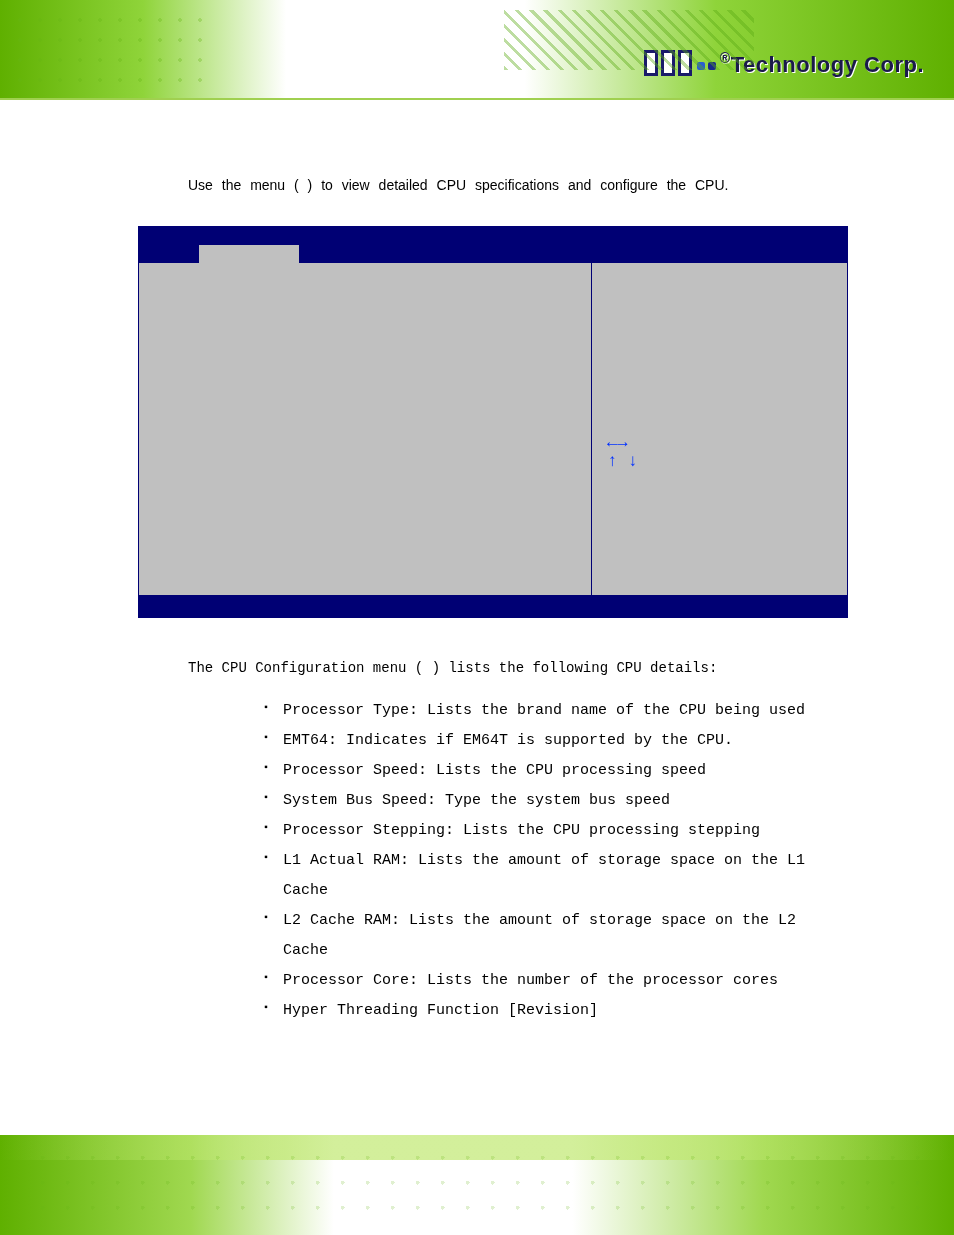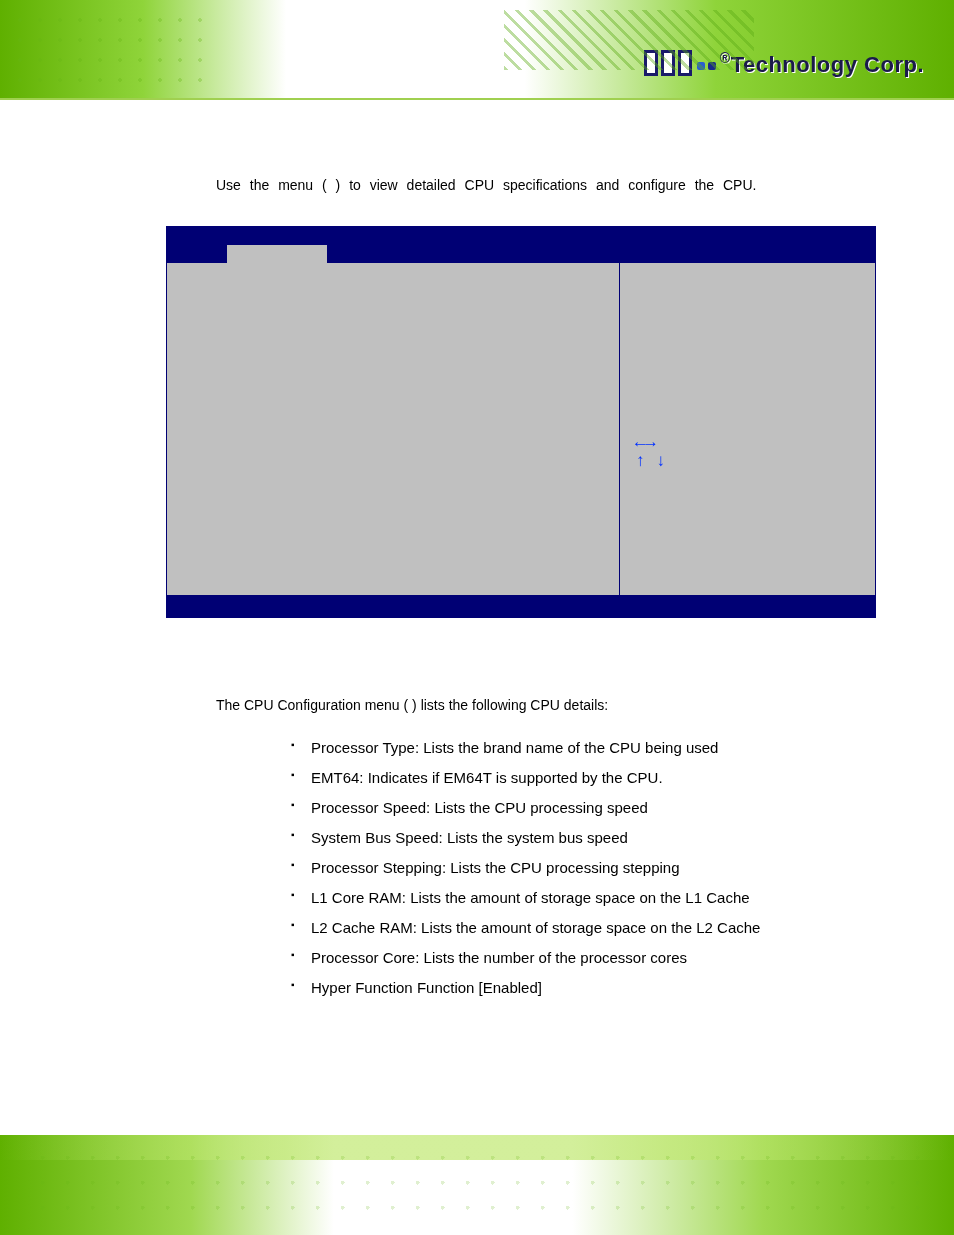--- a/index.html
+++ b/index.html
@@ -8,32 +8,32 @@
 .header-band::before { content: ""; position: absolute; top: 10px; left: 10px; width: 200px; height: 80px; background: radial-gradient(circle, rgba(100,180,20,0.6) 2px, transparent 2px); background-size: 20px 20px; opacity: 0.5; }
 .header-band::after { content: ""; position: absolute; top: 10px; right: 200px; width: 250px; height: 60px; background: repeating-linear-gradient(45deg, rgba(90,170,20,0.4) 0 3px, transparent 3px 10px); }
 .brand { position: absolute; top: 50px; right: 30px; color: #1a1a4a; font-weight: bold; font-size: 22px; text-shadow: 1px 1px 0 #fff; font-family: "Arial Black", sans-serif; letter-spacing: 0.5px; }
 .brand-r { font-size: 14px; vertical-align: top; }
 .brand-dots { display: inline-flex; gap: 3px; margin: 0 4px 0 0; vertical-align: middle; }
 .brand-dots span { width: 8px; height: 8px; border-radius: 2px; display: inline-block; }
 .dot-blue { background: #2a5fd0; }
 .dot-navy { background: #1a2a8a; }
 .logo-sq { display: inline-block; margin-right: 2px; vertical-align: middle; }
 .logo-sq span { display: inline-block; border: 3px solid #1a1a6a; width: 14px; height: 26px; margin-right: 3px; background: #fff; }
-.content { position: absolute; top: 170px; left: 216px; width: 660px; }
+.content { position: absolute; top: 170px; left: 188px; width: 660px; }
 .intro { font-size: 14px; line-height: 2.2; text-align: justify; word-spacing: 5px; }
 .bios-box { margin-top: 25px; border: 1px solid #000074; margin-left: -50px; width: 710px; }
 .bios-title { background: #000074; height: 18px; }
 .bios-tabs { display: flex; background: #000074; height: 18px; }
 .bios-tabs div { flex: 0 0 auto; padding: 0 15px; }
 .bios-tabs .sel { background: #c0c0c0; }
 .bios-body { display: flex; height: 332px; }
 .bios-left { background: #c0c0c0; flex: 0 0 453px; border-right: 1px solid #000074; }
 .bios-right { background: #c0c0c0; flex: 1; padding: 170px 0 0 15px; color: #0030ff; font-family: "Courier New", monospace; font-size: 17px; font-weight: bold; line-height: 1.15; }
 .bios-footer { background: #000074; height: 22px; }
-.after-box { margin-top: 79px; font-size: 14px; }
+.after-box { margin-top: 42px; font-size: 14px; font-family: Liberation Mono, monospace; }
 .sub-intro { margin-bottom: 20px; }
 .bullets { list-style: none; margin-left: 75px; }
 .bullets li { font-size: 15px; line-height: 2.0; position: relative; padding-left: 20px; }
 .bullets li::before { content: "▪"; position: absolute; left: 0; font-size: 10px; top: 2px; }
 .footer-band { position: absolute; bottom: 0; left: 0; right: 0; height: 100px; background: linear-gradient(90deg, #5fb000 0%, #a0d850 20%, #fff 35%, #fff 60%, #a0d850 80%, #5fb000 100%); }
 .footer-band::before { content: ""; position: absolute; top: 0; left: 0; right: 0; height: 25px; background: linear-gradient(90deg, transparent 0%, #c0e870 30%, #c0e870 70%, transparent 100%); opacity: 0.7; }
 .footer-band::after { content: ""; position: absolute; top: 10px; left: 30px; right: 30px; height: 70px; background: radial-gradient(circle, rgba(100,180,20,0.5) 2px, transparent 2px); background-size: 25px 25px; opacity: 0.4; }
 </style>
 </head>
 <body>
@@ -67,23 +67,23 @@
     </div>
     <div class="bios-footer"></div>
   </div>
 
   <div class="after-box">
     <p class="sub-intro">The CPU Configuration menu (                        ) lists the following CPU details:</p>
     <ul class="bullets">
       <li>Processor Type: Lists the brand name of the CPU being used</li>
       <li>EMT64: Indicates if EM64T is supported by the CPU.</li>
       <li>Processor Speed: Lists the CPU processing speed</li>
-      <li>System Bus Speed: Lists the system bus speed</li>
+      <li>System Bus Speed: Type the system bus speed</li>
       <li>Processor Stepping: Lists the CPU processing stepping</li>
-      <li>L1 Core RAM: Lists the amount of storage space on the L1 Cache</li>
+      <li>L1 Actual RAM: Lists the amount of storage space on the L1 Cache</li>
       <li>L2 Cache RAM: Lists the amount of storage space on the L2 Cache</li>
       <li>Processor Core: Lists the number of the processor cores</li>
-      <li>Hyper Function Function [Enabled]</li>
+      <li>Hyper Threading Function [Revision]</li>
     </ul>
   </div>
 </div>
 
 <div class="footer-band"></div>
 
 </body></html>

